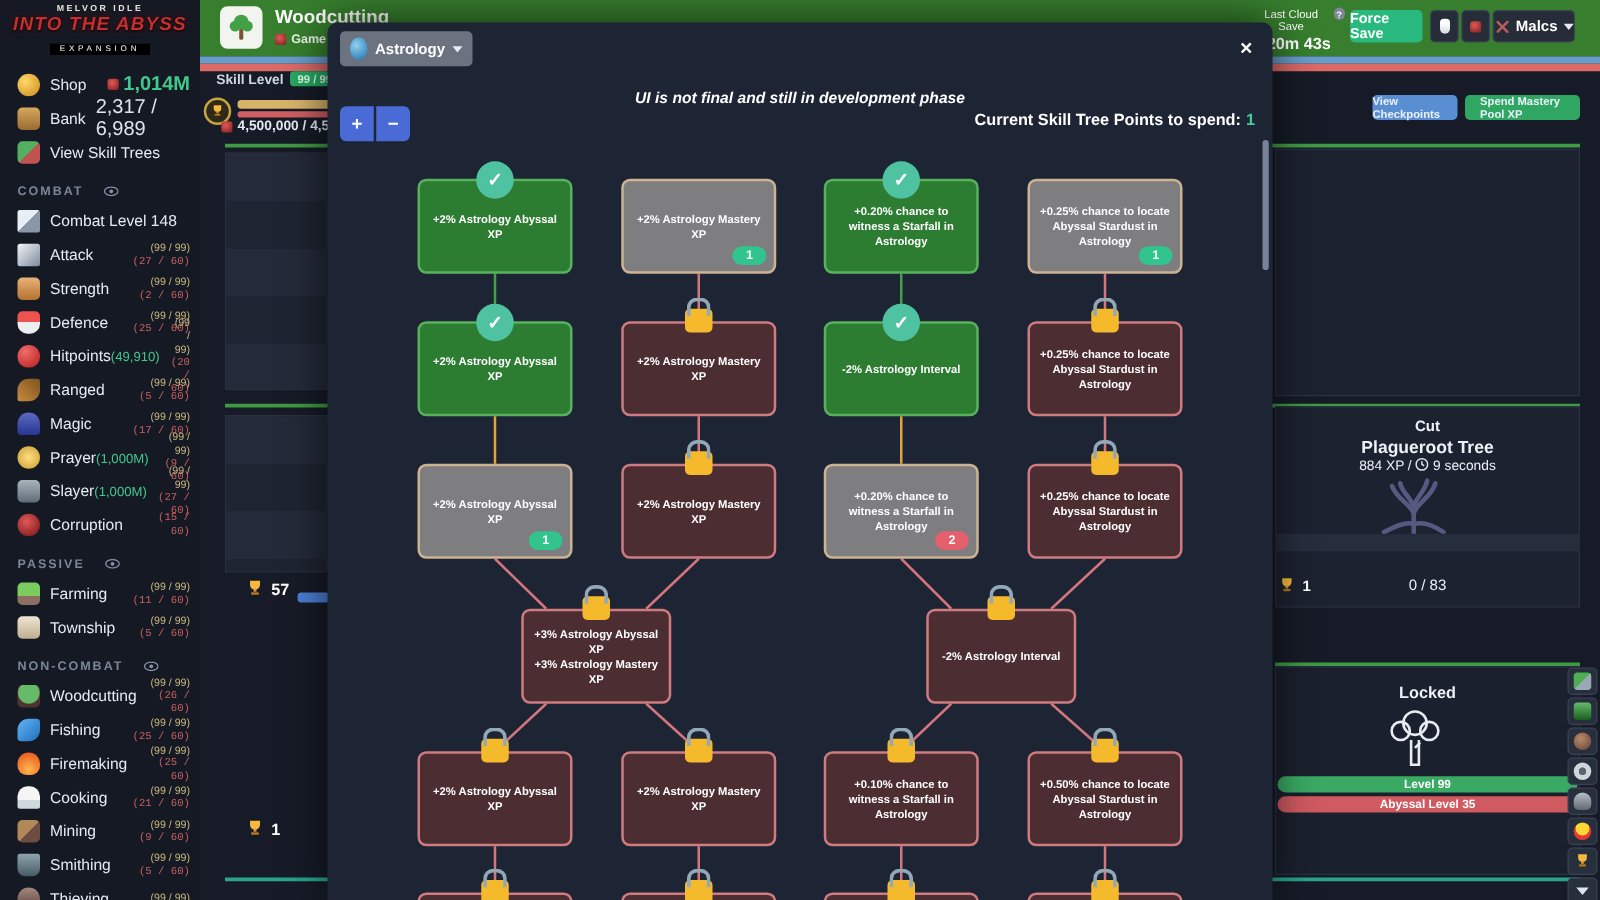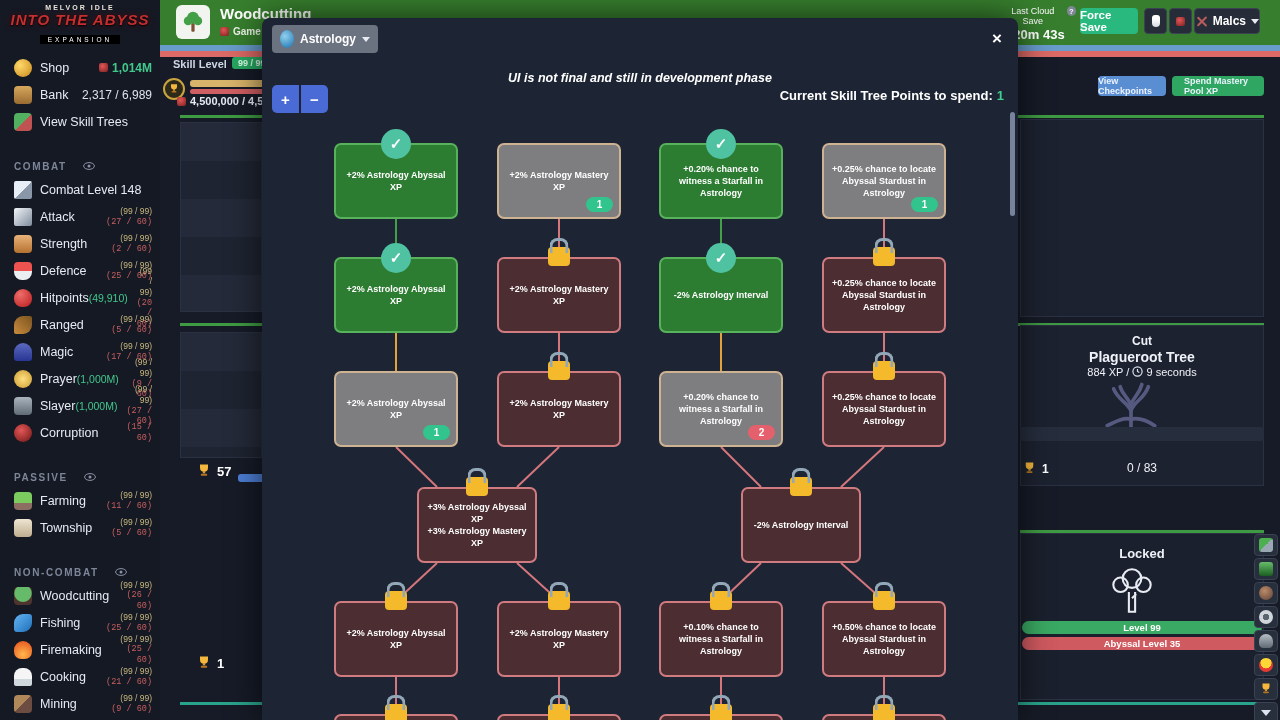--- a/index.html
+++ b/index.html
@@ -12,24 +12,24 @@
   .logo .l1{font-size:7px;letter-spacing:2px;color:#e9e4da;font-weight:700;}
   .logo .l2{font-size:15px;font-weight:900;color:#c62f2f;letter-spacing:1px;text-shadow:0 1px 2px #000,0 0 6px #5a0d0d;font-style:italic;}
   .logo .l3{display:inline-block;font-size:6.5px;letter-spacing:3px;color:#fff;background:#000;padding:1px 8px;margin-top:1px;}
   .srow{height:27px;display:flex;align-items:center;gap:8px;padding:0 8px 0 14px;cursor:pointer;}
   .chip{width:18px;height:18px;flex:none;border-radius:4px;}
   .slabel{font-size:12.5px;color:#e6eaf2;white-space:nowrap;}
   .ssub{font-size:10.5px;color:#41c98c;}
   .svals{margin-left:auto;text-align:right;line-height:1.25;}
   .v1{display:block;font-size:8.5px;color:#c9b87e;}
   .v2{display:block;font-size:8.5px;color:#c75f5f;font-family:Liberation Mono, monospace;}
-  .topval{margin-left:auto;font-size:12px;color:#dde2ec;display:flex;align-items:center;gap:4px;}
+  .topval{margin-left:auto;font-size:16px;color:#dde2ec;display:flex;align-items:center;gap:4px;}
   .topval.green{color:#41c98c;font-weight:700;}
   .gem{width:9px;height:9px;border-radius:2px;background:radial-gradient(circle at 40% 35%,#e35757,#7c1f1f);}
-  .stitle{height:20px;margin-top:21px;display:flex;align-items:center;gap:16px;padding-left:14px;color:#7d8699;font-size:10px;letter-spacing:1.6px;font-weight:700;}
+  .stitle{height:20px;margin-top:8px;display:flex;align-items:center;gap:16px;padding-left:14px;color:#7d8699;font-size:10px;letter-spacing:1.6px;font-weight:700;}
   
   .ic-shop{background:radial-gradient(circle at 35% 35%,#ffd968,#c8881d);border-radius:50%;}
   .ic-bank{background:linear-gradient(#d7a85c,#9a6b32);}
   .ic-skilltrees{background:linear-gradient(135deg,#52b061 50%,#c05252 50%);}
   .ic-combat{background:linear-gradient(135deg,#e8eef5 50%,#8a97a8 50%);border-radius:2px;}
   .ic-attack{background:linear-gradient(135deg,#f2f5f9,#7e8b9c);border-radius:2px;}
   .ic-strength{background:linear-gradient(#e8b27a,#b5722f);}
   .ic-defence{background:linear-gradient(#ef5350 50%,#eceff1 50%);border-radius:4px 4px 8px 8px;}
   .ic-hitpoints{background:radial-gradient(circle at 35% 30%,#ef6d6a,#b71c1c);border-radius:50% 50% 45% 45%;}
   .ic-ranged{background:linear-gradient(45deg,#c98a3d,#7a5420);border-radius:50% 2px 50% 2px;}

